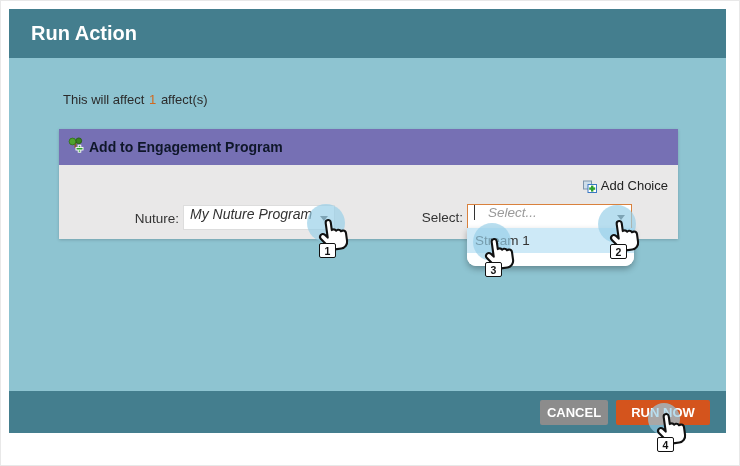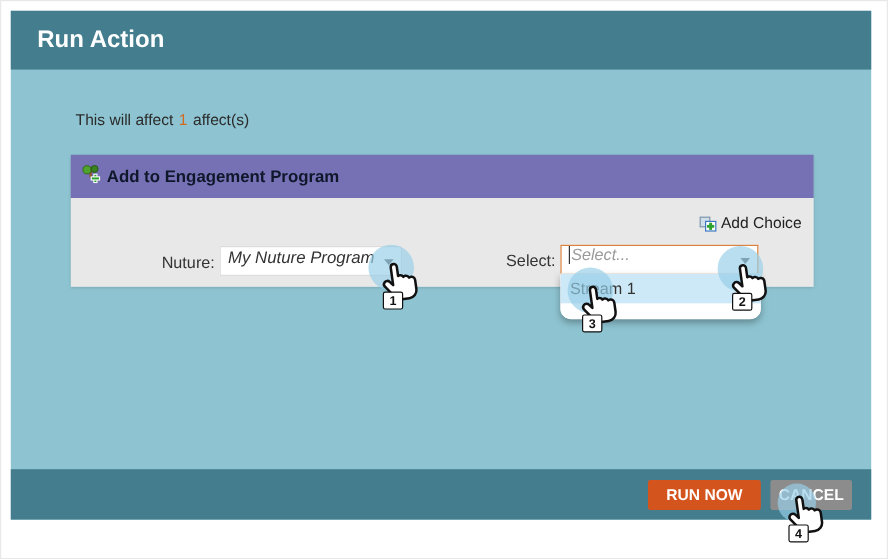--- a/index.html
+++ b/index.html
@@ -22,21 +22,21 @@
 
   .add-choice { position:absolute; right:10px; top:13px; display:flex; align-items:flex-start; gap:3px; font-size:13px; color:#222; cursor:pointer; }
 
   .fld-label { position:absolute; font-size:13.5px; color:#333; text-align:right; }
   .lbl-program { left:57px; top:46px; width:63px; }
   .lbl-stream  { left:352px; top:45px; width:52px; }
 
   .inputbox { position:absolute; background:#fff; display:flex; padding-left:6px; font-size:14px; color:#333;font-style:italic; }
   .input-program { left:124px; top:40px; width:152px; height:25px; border:1px solid #ddd; }
   .input-stream  { left:408px; top:39px; width:165px; height:25px; border:1px solid #d9813d; }
-  .placeholder { color:#9a9a9a; font-size:13.5px; }
+  .placeholder { color:#9a9a9a; font-size:13.5px;margin-left:12px; }
   .caret { display:inline-block; width:1px; height:15px; background:#333; margin-right:1px; }
   .dd-arrow { position:absolute; right:6px; top:10px; width:0; height:0;
     border-left:4px solid transparent; border-right:4px solid transparent; border-top:5px solid #4a4a4a; cursor:pointer; }
 
   .dropdown-list { position:absolute; left:458px; top:219px; width:167px; background:#fff;
     border-radius:0 0 9px 9px; box-shadow:0 3px 6px rgba(0,0,0,.3); overflow:hidden; }
   .dd-item { height:25px; display:flex; align-items:center; padding-left:8px; font-size:13.5px; color:#333; cursor:pointer; }
   .dd-item.hl { background:#cde9f7; }
   .dd-item.empty { height:13px; background:#fff; }
 
@@ -114,22 +114,22 @@
         </div>
       </div>
     </div>
 
     <div class="dropdown-list">
       <div class="dd-item hl">Stream 1</div>
       <div class="dd-item empty"></div>
     </div>
 
     <div class="dialog-footer">
+      <button class="btn btn-cancel">CANCEL</button>
       <button class="btn btn-run">RUN NOW</button>
-      <button class="btn btn-cancel">CANCEL</button>
     </div>
 
     <div class="cursor" style="left:317px; top:214px;">
       <span class="halo"></span>
       <span class="hand">
         <svg width="34" height="40" viewBox="0 0 26 30">
           <path d="M10.5 1.5c-1.2 0-2.1.9-2.1 2.1v11.2l-1.9-2.4c-.8-1-2.3-1.1-3.2-.2-.8.8-.9 2-.2 2.9l5.3 7.2c1 1.4 2.6 2.2 4.3 2.2h4.8c2.9 0 5.2-2.3 5.2-5.2v-5.9c0-1.3-1-2.3-2.3-2.3-.5 0-.9.1-1.3.4-.3-.9-1.2-1.5-2.2-1.5-.5 0-1 .2-1.4.5-.4-.8-1.2-1.3-2.1-1.3-.4 0-.8.1-1.1.3V3.6c0-1.2-.9-2.1-1.8-2.1z" fill="#ffffff" stroke="#111" stroke-width="1.6" stroke-linejoin="round"></path>
         </svg>
       </span>
       <span class="step-num">1</span>

